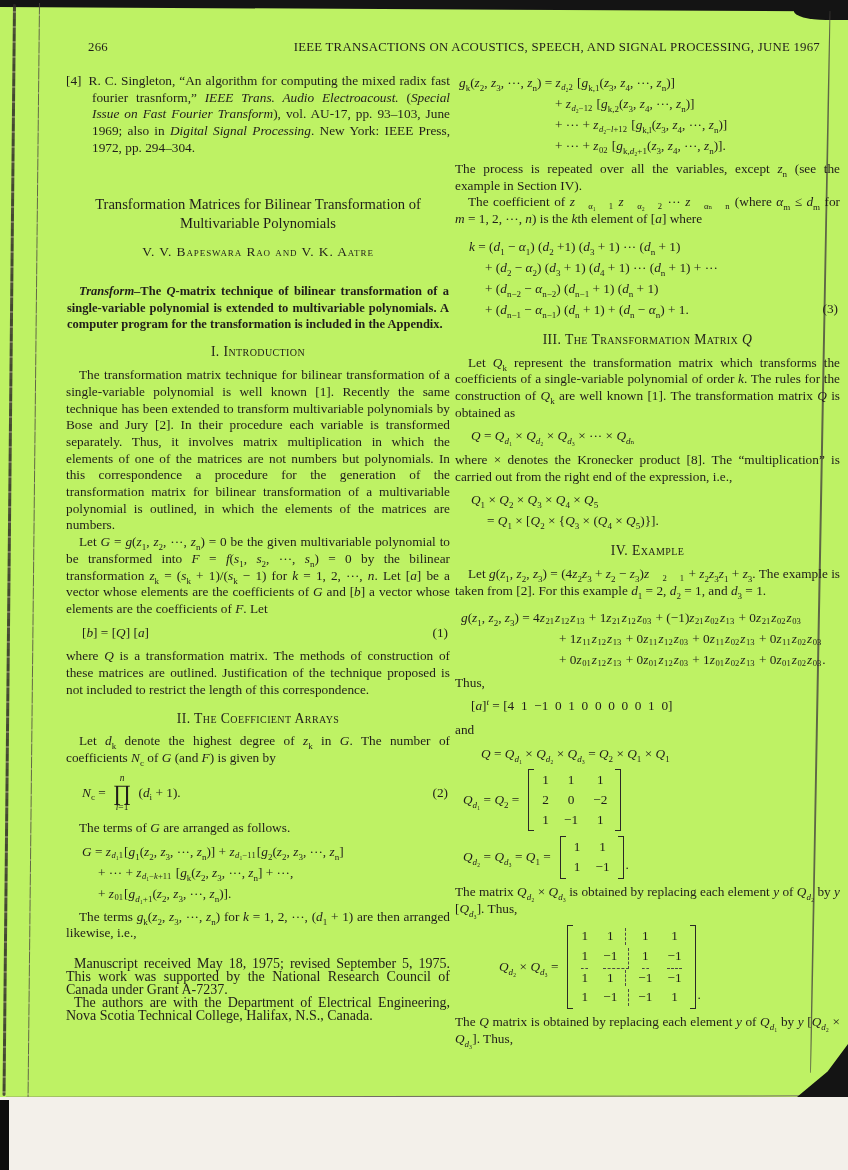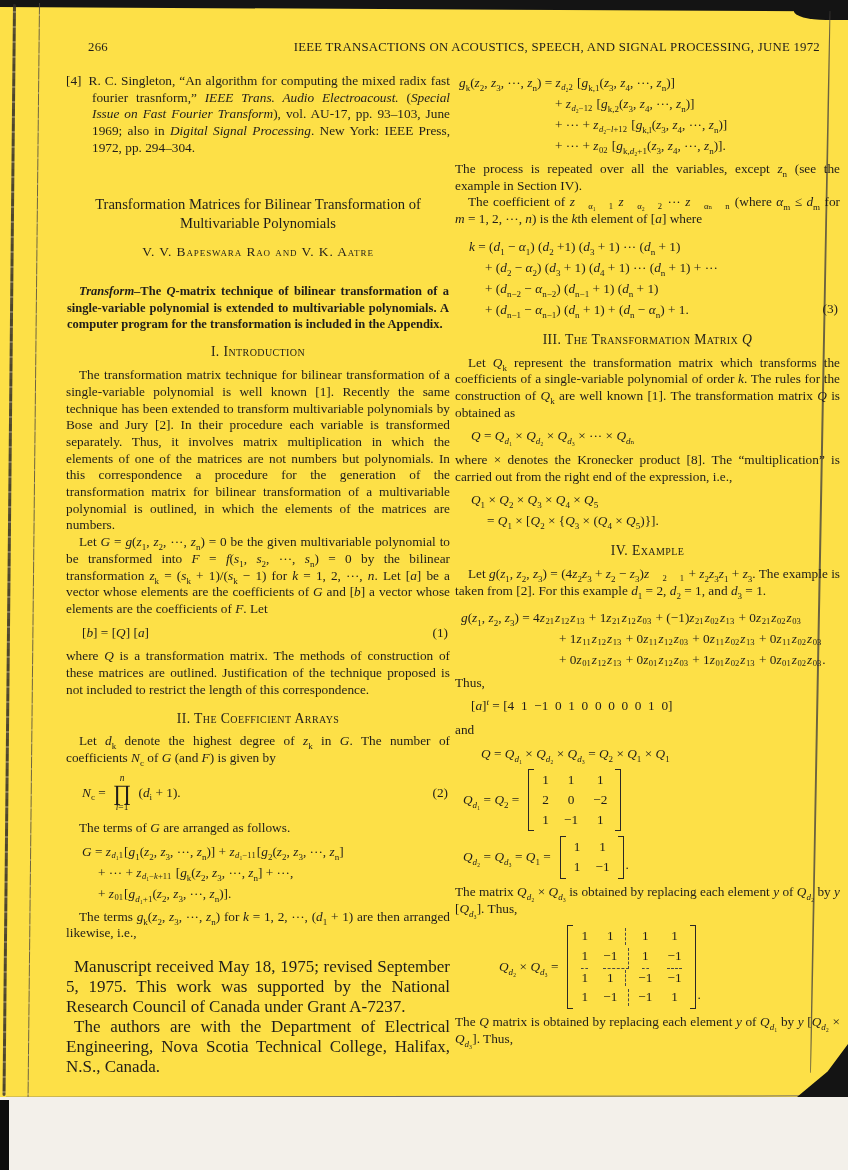--- a/index.html
+++ b/index.html
@@ -1,21 +1,21 @@
 <!DOCTYPE html>
 <html><head>
 <meta charset="utf-8">
 <style>
   html,body{margin:0;padding:0}
   body{
     width:848px;height:1170px;position:relative;overflow:hidden;
     background:#e9e6e0;font-family:"Liberation Serif","DejaVu Serif",serif;
     color:#201d1a;
   }
-  .sheet{position:absolute;inset:0;background:#fde047}
+  .sheet{position:absolute;inset:0;background:#bef264}
 
   
   .top-edge{position:absolute;left:-8px;top:-9px;width:872px;height:16px;background:#141414;
             transform:rotate(0.3deg);transform-origin:left center}
   .corner-tr{position:absolute;right:-4px;top:4px;width:58px;height:16px;background:#141414;
              border-radius:0 0 0 55%}
   .left-line-1{position:absolute;left:13px;top:4px;height:1092px;width:2.6px;opacity:.85;
     background:repeating-linear-gradient(180deg,#2e2a27 0 7px,#6e655c 7px 9px,#3a3430 9px 15px);
     transform:rotate(0.55deg);transform-origin:top center;border-radius:2px}
   .left-line-2{position:absolute;left:39px;top:3px;height:1095px;width:1.4px;opacity:.8;
@@ -79,42 +79,42 @@
   .mat{display:inline-flex;align-items:stretch}
   .brk{width:5px;border:1.5px solid #2b2927}
   .brk.l{border-right:none;margin-right:1px}
   .brk.r{border-left:none;margin-left:1px}
   .mgrid{display:inline-grid;column-gap:15px;row-gap:3px;padding:3px 7px;align-items:center;
          justify-items:center;font-size:13.3px}
   .part .mcell:nth-child(4n+2){border-right:1.3px dashed #4c4a46;padding-right:11px;margin-right:-6px}
   .part .mcell:nth-child(n+5):nth-child(-n+8){border-bottom:1.3px dashed #4c4a46;padding-bottom:3px;margin-bottom:-2px}
   .matperiod{align-self:flex-end;margin:0 0 5px 2px}
 
-  .footnote{margin-top:15px;font-size:17px;line-height:20px}
+  .footnote{margin-top:15px;font-size:14px;line-height:13px}
   .footnote p{text-indent:8px}
   .avec{margin:7px 0 7px 16px}
 </style>
 </head>
 <body>
 
 <div class="sheet">
 
   <div class="top-edge"></div>
   <div class="corner-tr"></div>
   <div class="left-line-1"></div>
   <div class="left-line-2"></div>
   <div class="right-edge-line"></div>
   <div class="bottom-line"></div>
   <div class="below-page"></div>
   <div class="corner-bl"></div>
   <div class="corner-br"></div>
 
   <div class="running-head">
     <span class="pagenum">266</span>
-    <span class="journal">IEEE TRANSACTIONS ON ACOUSTICS, SPEECH, AND SIGNAL PROCESSING, JUNE 1972</span>
+    <span class="journal">IEEE TRANSACTIONS ON ACOUSTICS, SPEECH, AND SIGNAL PROCESSING, JUNE 1967</span>
   </div>
 
   <div class="col left">
 
     <p class="ref"><span class="ref-num">[4]</span><span>R. C. Singleton, “An algorithm for computing the mixed radix fast fourier trasnform,” <i>IEEE Trans. Audio Electroacoust.</i> (<i>Special Issue on Fast Fourier Transform</i>), vol. AU-17, pp. 93–103, June 1969; also in <i>Digital Signal Processing</i>.  New York: IEEE Press, 1972, pp. 294–304.</span></p>
 
     <h1 class="title">Transformation Matrices for Bilinear Transformation of Multivariable Polynomials</h1>
     <div class="authors">V. V. Bapeswara Rao and V. K. Aatre</div>
 
     <p class="abstract"><i>Transform</i>–The <i>Q</i>-matrix technique of bilinear transformation of a single-variable polynomial is extended to multivariable polynomials.  A computer program for the transformation is included in the Appendix.</p>

